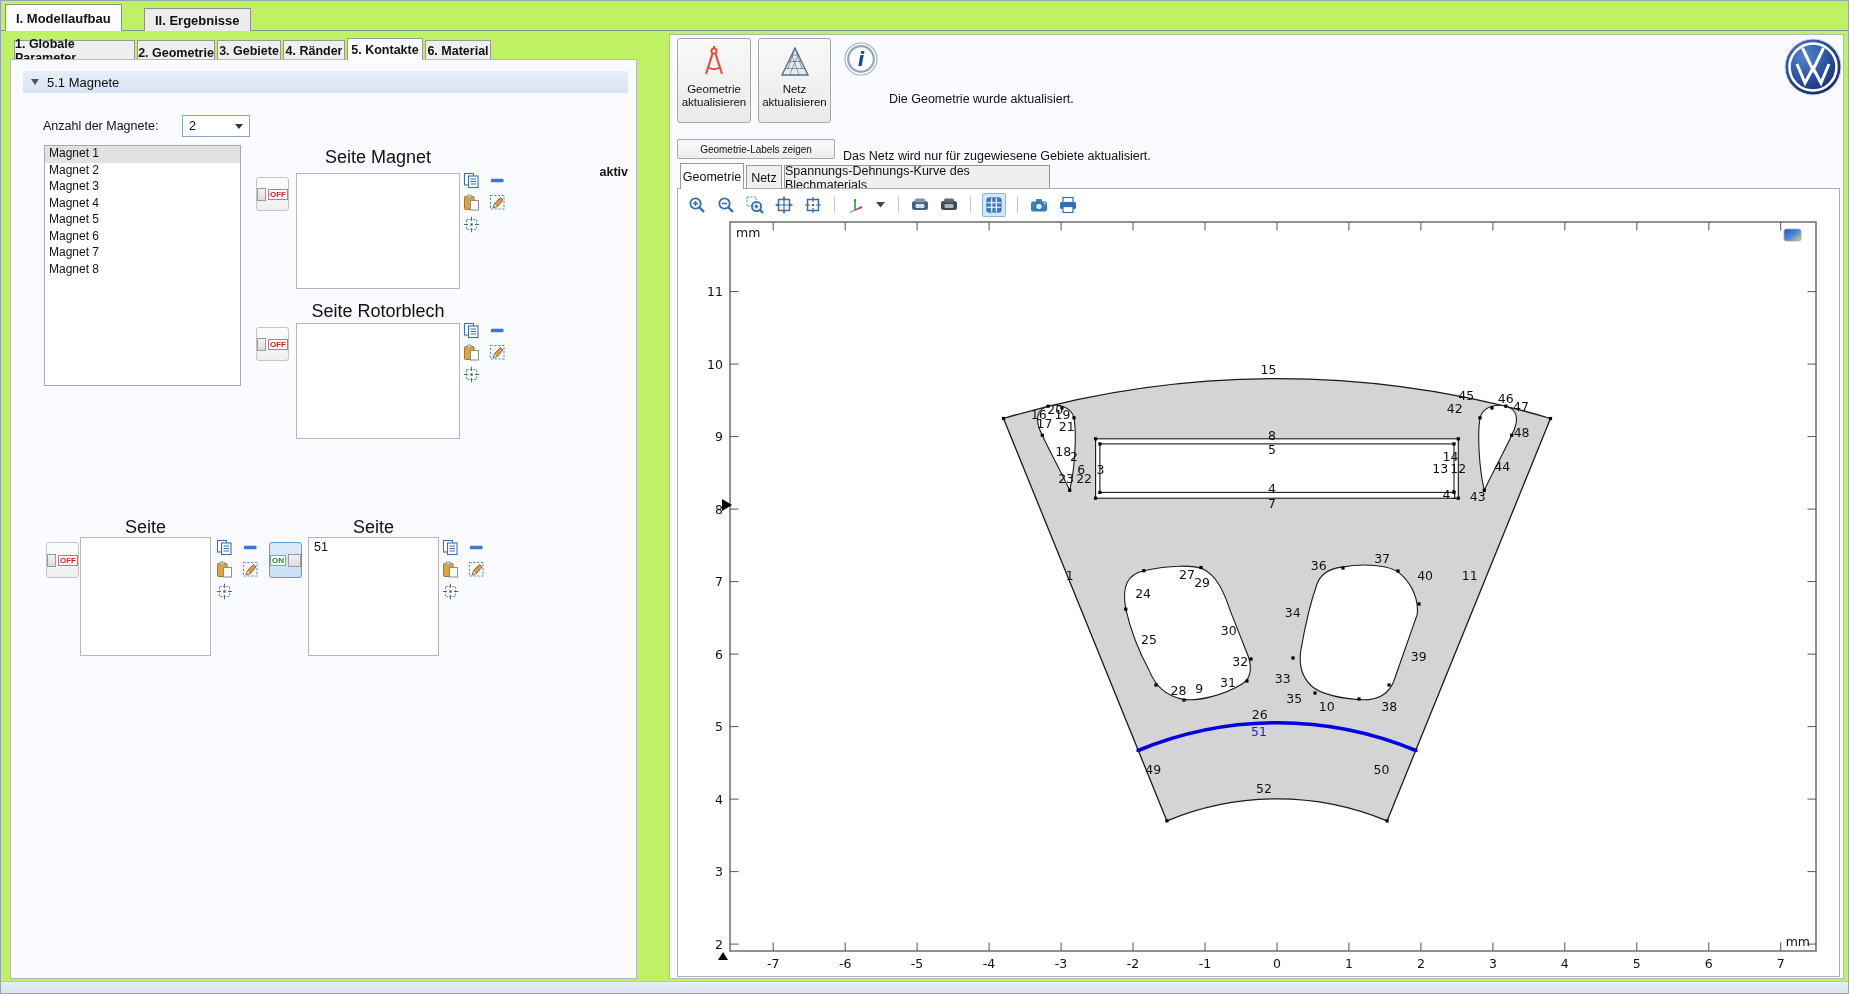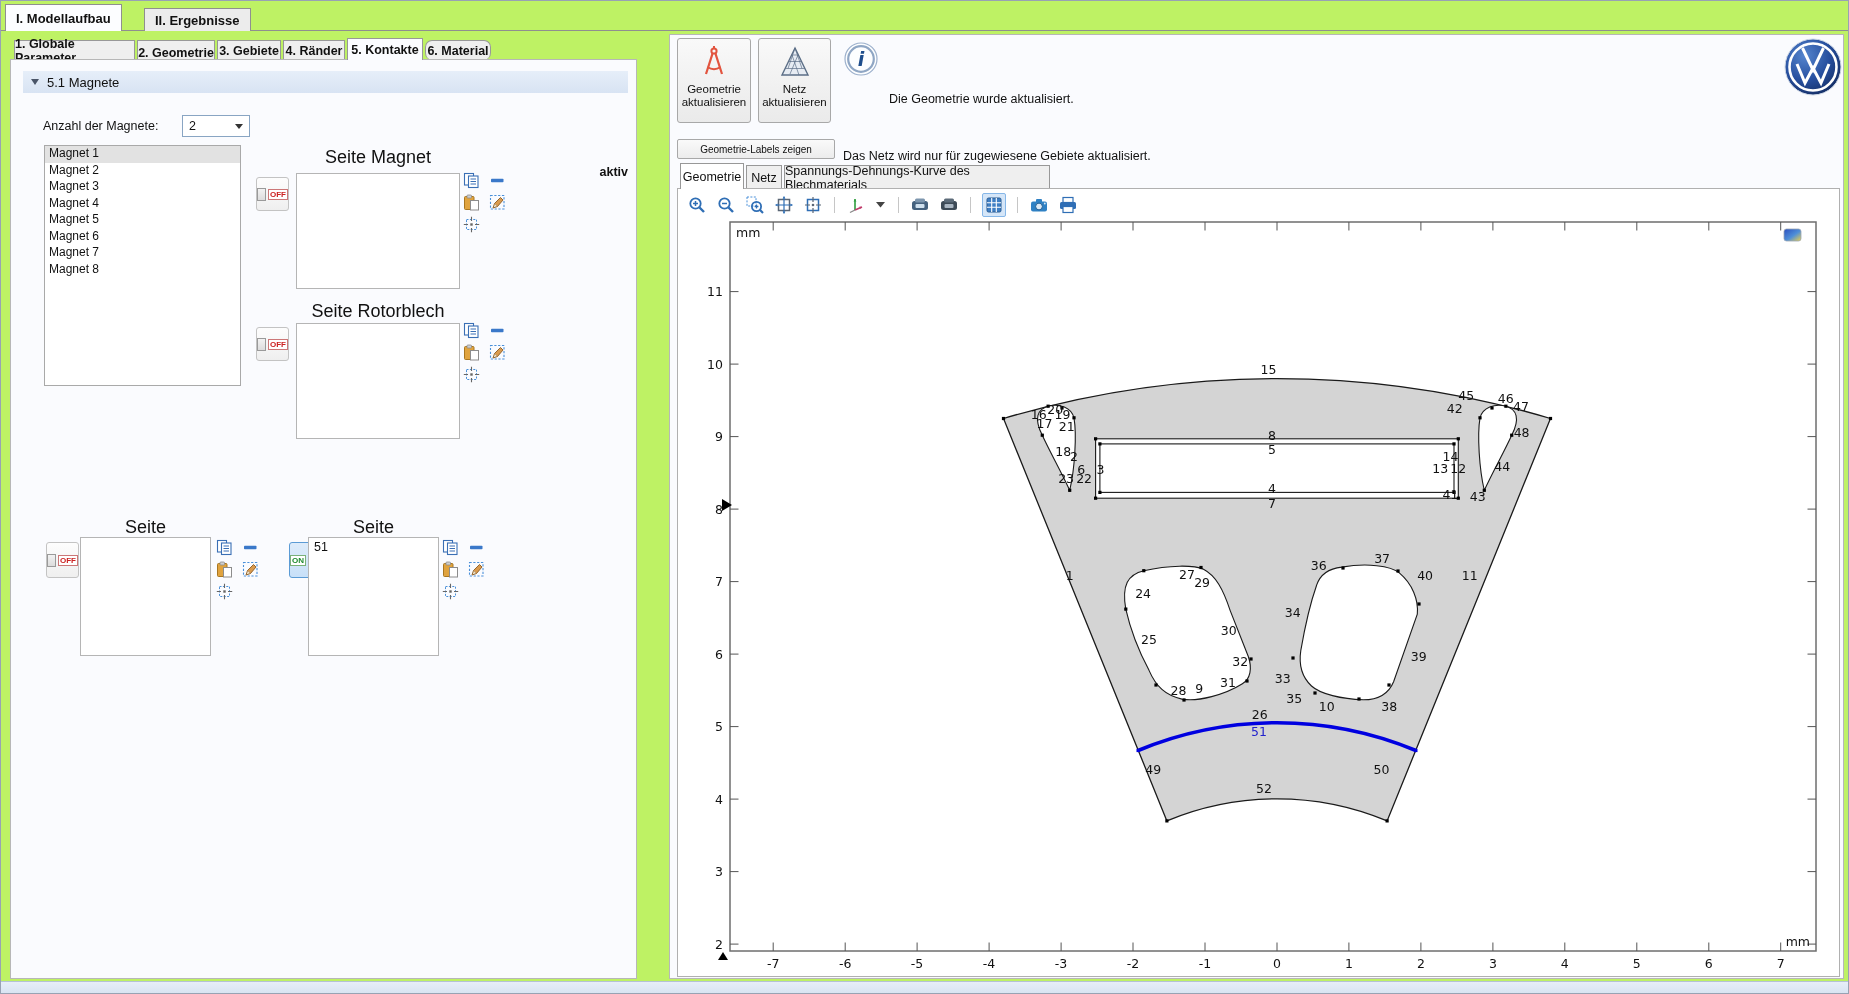--- a/index.html
+++ b/index.html
@@ -72,21 +72,21 @@
     </div>
   <div class="abs sub-tab" style="left:216px;top:39px;width:64px;height:20px;">
     <span>3. Gebiete</span>
     </div>
   <div class="abs sub-tab" style="left:282px;top:39px;width:62px;height:20px;">
     <span>4. Ränder</span>
     </div>
   <div class="abs sub-tab active" style="left:346px;top:37px;width:76px;height:22px;">
     <span>5. Kontakte</span>
     </div>
-  <div class="abs sub-tab" style="left:424px;top:39px;width:66px;height:20px;border-radius:7px;">
+  <div class="abs sub-tab" style="left:424px;top:39px;width:66px;height:20px;">
     <span>6. Material</span>
     </div>
 
   <div class="abs panel" style="left:9px;top:58px;width:627px;height:920px;"></div>
 
   <div class="abs sect-head" style="left:22px;top:70px;width:605px;height:22px;">
     <span class="tri"></span>
     <span>5.1 Magnete</span>
   </div>
 
@@ -214,21 +214,21 @@
         </svg></span>
   <span>
     <svg width="17" height="17">
           <rect x="3.5" y="3.5" width="10" height="10" fill="none" stroke="#4a90d9" stroke-width="1" stroke-dasharray="2 1.4"></rect>
           <path d="M8.5 0.8 V5 M8.5 12 V16.2 M0.8 8.5 H5 M12 8.5 H16.2" stroke="#666" stroke-width="1.1"></path>
           <rect x="7.3" y="7.3" width="2.4" height="2.4" fill="#666"></rect>
         </svg></span>
 </div>
 
   <div class="abs grp-title" style="left:307px;top:516px;width:131px;">Seite Rotorwelle</div>
-  <div class="abs toggle on" style="left:288px;top:541px;width:33px;height:36px;">
+  <div class="abs toggle on" style="left:268px;top:541px;width:33px;height:36px;">
     <span class="tg-on">ON</span>
     <span class="tg-sq"></span>
   </div>
   <div class="abs selbox" style="left:307px;top:536px;width:131px;height:119px;">
     <div class="item">51</div>
   </div>
   <div class="abs iconcluster" style="left:440px;top:537px;">
   <span>
     <svg width="17" height="17">
           <rect x="1.5" y="1.5" width="9" height="11.5" fill="#fff" stroke="#3a6fb5" stroke-width="1.1"></rect>

